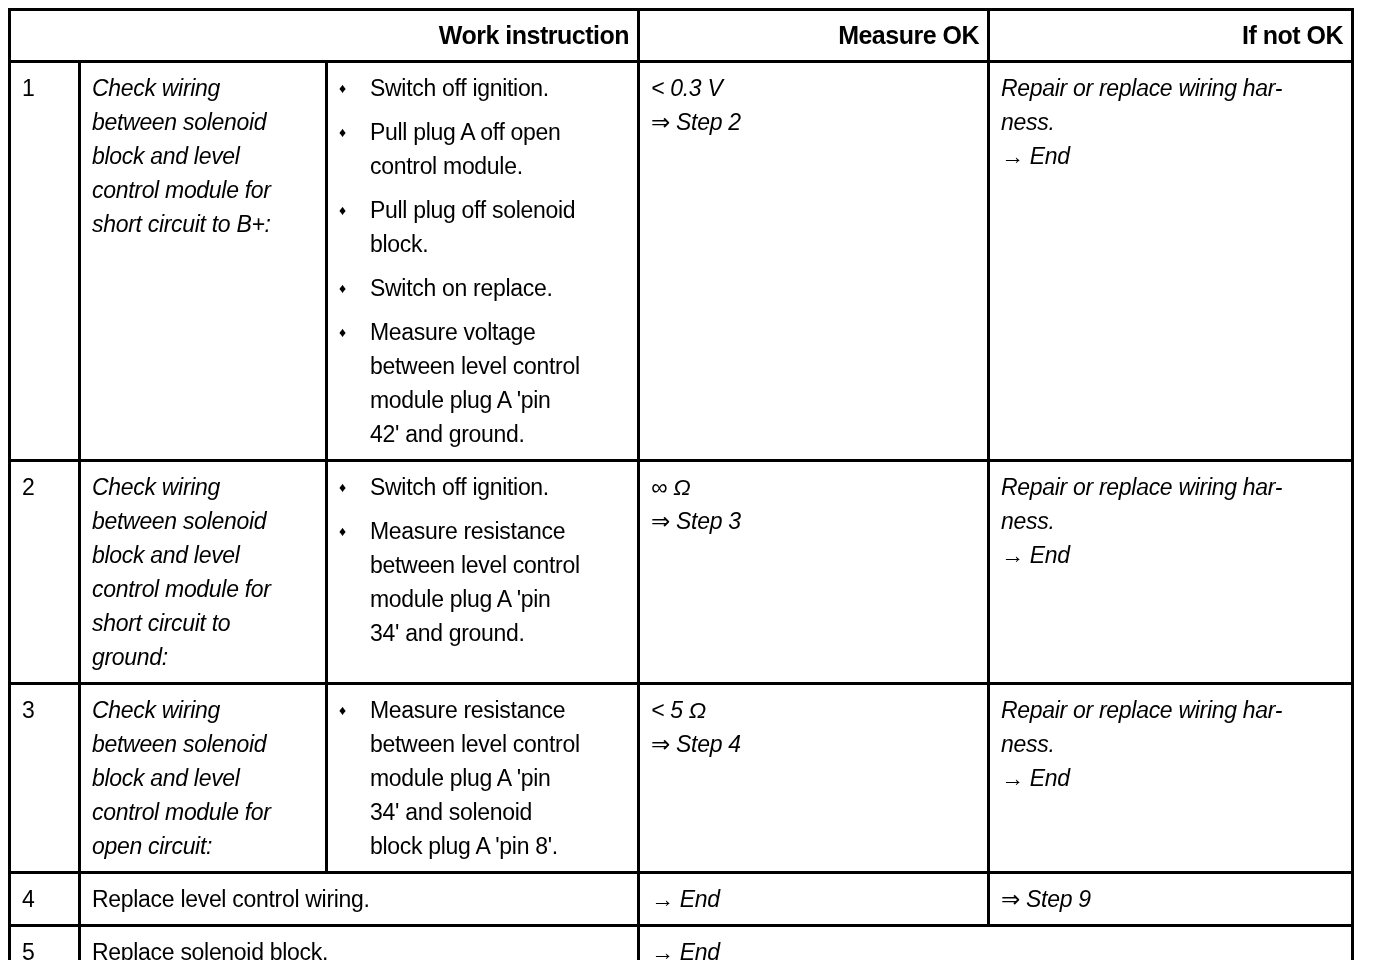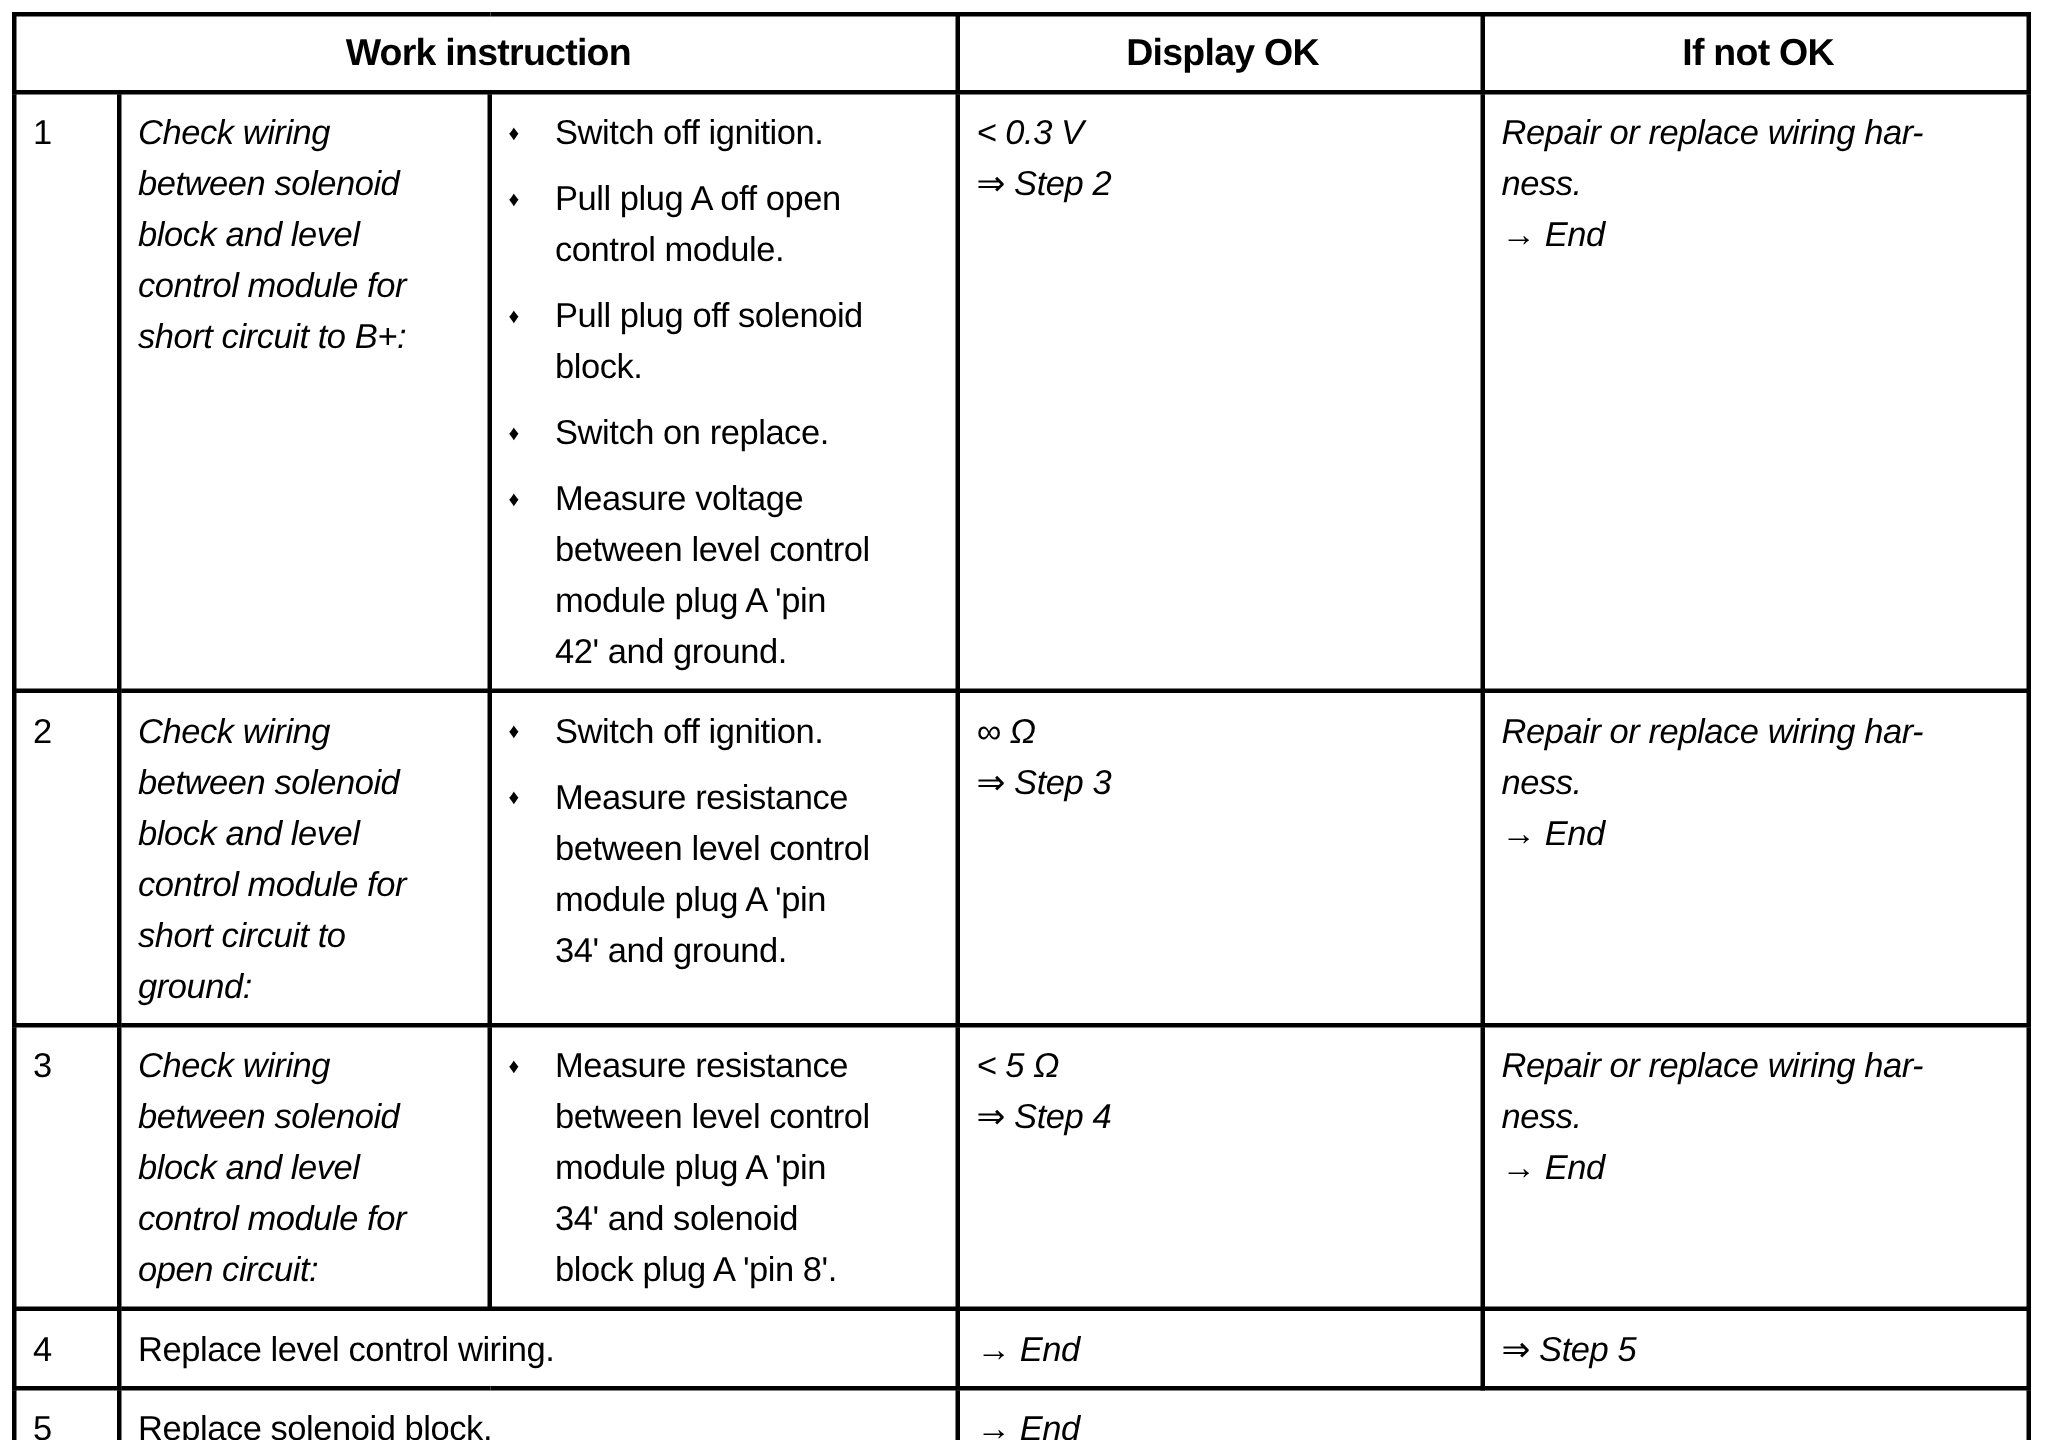--- a/index.html
+++ b/index.html
@@ -18,21 +18,21 @@
   }
   table.diag {
     border-collapse: collapse;
     table-layout: fixed;
     width: 1343px;
   }
   table.diag, table.diag th, table.diag td {
     border: 3px solid #000000;
   }
   table.diag th {
-    text-align: center;
+    text-align: right;
     vertical-align: middle;
     font-size: 25px;
     font-weight: bold;
     padding: 6px 8px 6px 11px;
     letter-spacing: -0.5px;
   }
   table.diag td {
     vertical-align: top;
     font-size: 23px;
     line-height: 34px;
@@ -70,21 +70,21 @@
     <colgroup>
       <col style="width:70px">
       <col style="width:247px">
       <col style="width:312px">
       <col style="width:350px">
       <col style="width:364px">
     </colgroup>
     <thead>
       <tr class="h-head">
         <th colspan="3">Work instruction</th>
-        <th>Display OK</th>
+        <th>Measure OK</th>
         <th>If not OK</th>
       </tr>
     </thead>
     <tbody>
 
       <tr class="h-r1">
         <td class="num">1</td>
         <td class="desc pre">Check wiring
 between solenoid
 block and level
@@ -173,21 +173,21 @@
 ⇒ Step 4</td>
         <td class="ifnot pre">Repair or replace wiring har-
 ness.
 → End</td>
       </tr>
 
       <tr class="h-r4">
         <td class="num">4</td>
         <td class="desc" colspan="2">Replace level control wiring.</td>
         <td class="disp pre">→ End</td>
-        <td class="ifnot pre">⇒ Step 5</td>
+        <td class="ifnot pre">⇒ Step 9</td>
       </tr>
 
       <tr class="h-r5">
         <td class="num">5</td>
         <td class="desc" colspan="2">Replace solenoid block.</td>
         <td class="disp pre" colspan="2">→ End</td>
       </tr>
 
     </tbody>
   </table>

